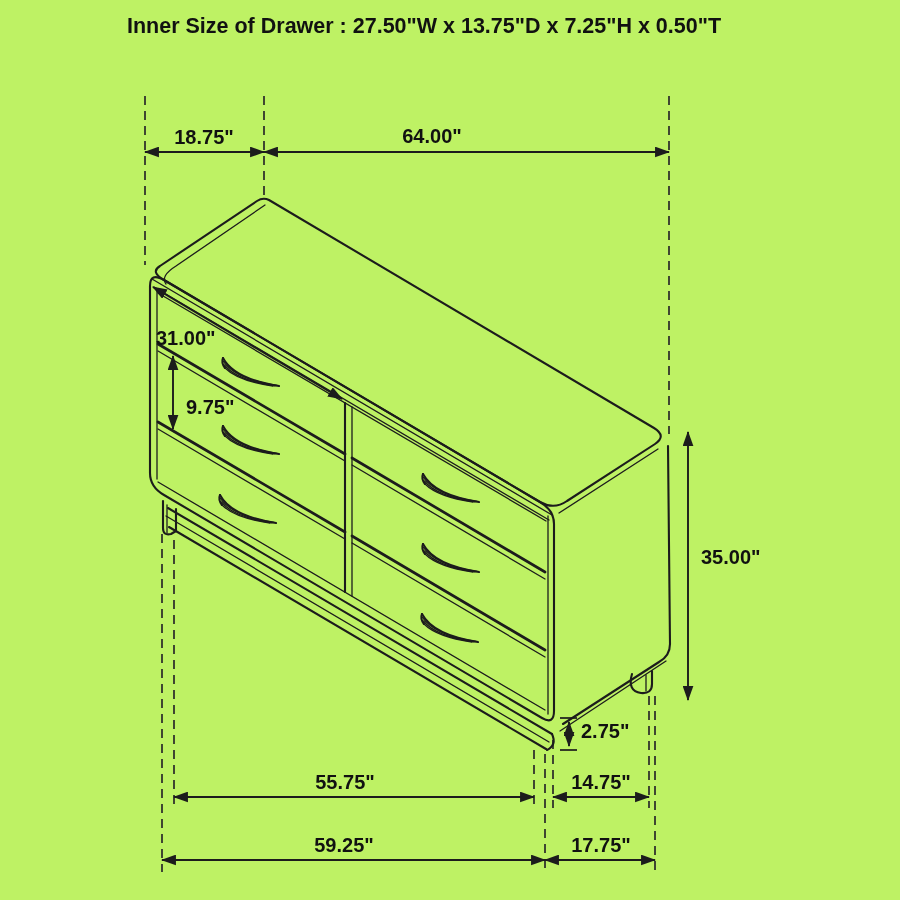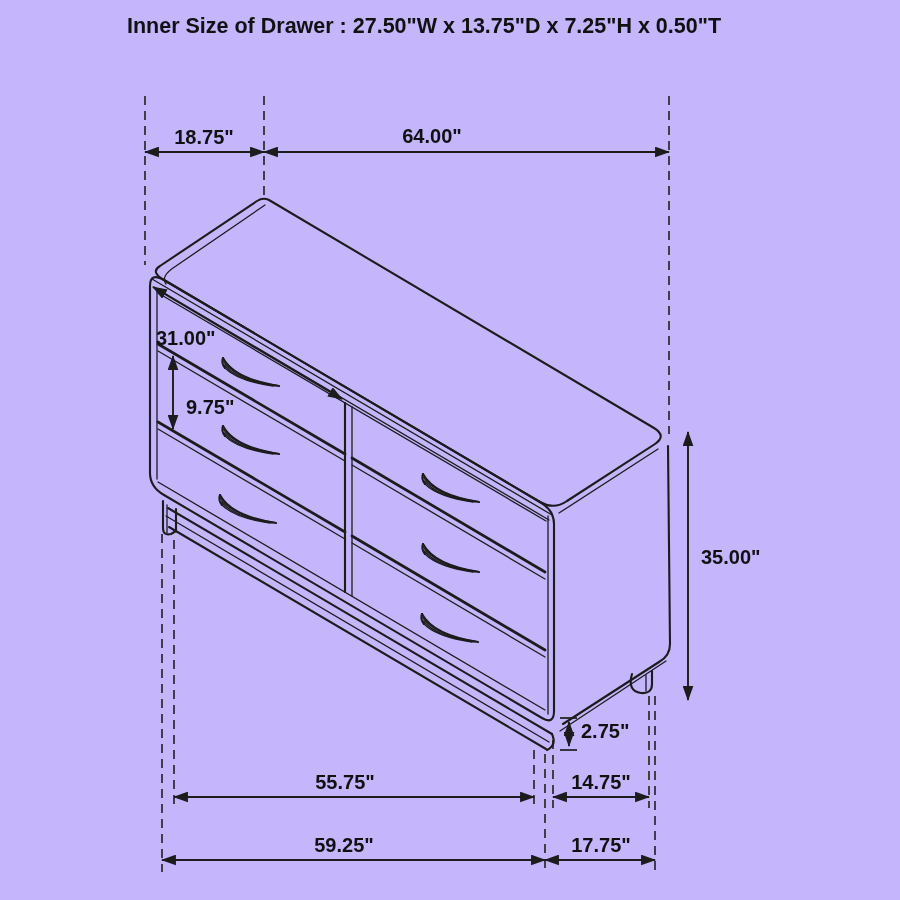--- a/index.html
+++ b/index.html
@@ -1,16 +1,16 @@
 <!DOCTYPE html>
 <html><head>
 <meta charset="utf-8">
 <style>
   html,body{margin:0;padding:0;background:#ffffff;}
-  #stage{position:relative;width:900px;height:900px;background:#c4b5fd;overflow:hidden;
+  #stage{position:relative;width:900px;height:900px;background:#bef264;overflow:hidden;
          font-family:"Liberation Sans",sans-serif;}
   svg{display:block;}
   .ln   {fill:none;stroke:#1c1c1c;stroke-width:2.1;stroke-linejoin:round;stroke-linecap:round;}
   .fine {fill:none;stroke:#1c1c1c;stroke-width:1.3;stroke-linejoin:round;stroke-linecap:round;}
   .thick{fill:none;stroke:#1c1c1c;stroke-width:2.7;stroke-linejoin:round;stroke-linecap:round;}
   .dash {fill:none;stroke:#2a2a2a;stroke-width:1.7;stroke-dasharray:9 6;}
   .dim  {fill:none;stroke:#1c1c1c;stroke-width:1.9;}
   .tick {fill:none;stroke:#1c1c1c;stroke-width:1.7;}
   .lbl  {font-family:"Liberation Sans",sans-serif;font-size:20px;font-weight:bold;fill:#111111;}
   .title{font-family:"Liberation Sans",sans-serif;font-size:21.5px;font-weight:bold;fill:#111111;}

